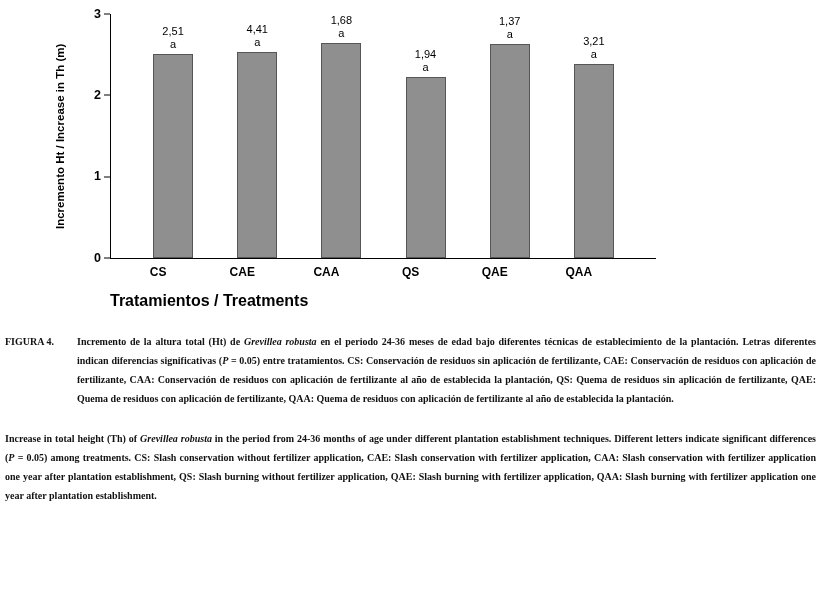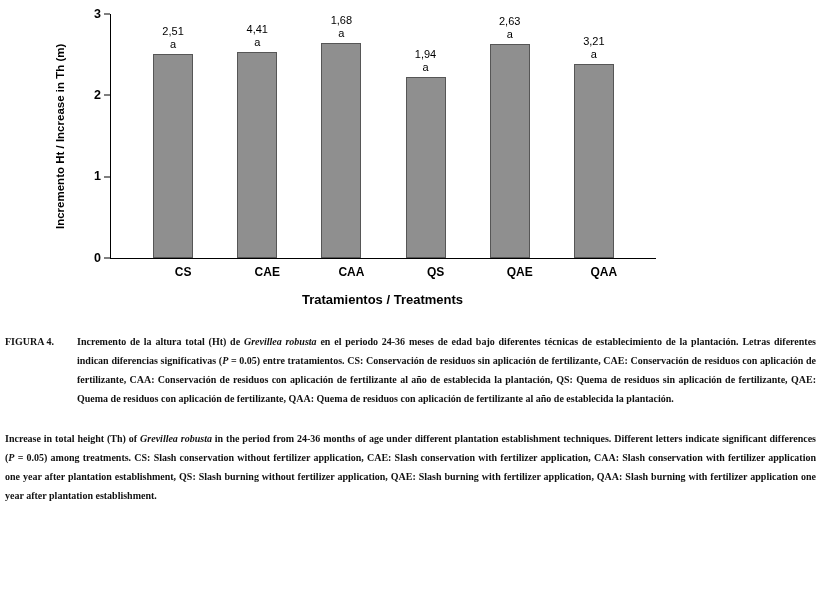--- a/index.html
+++ b/index.html
@@ -87,43 +87,43 @@
     line-height: 13px;
     margin-bottom: 3px;
   }
   .bar {
     width: 100%;
     border: 1px solid #565656;
     box-sizing: border-box;
   }
   .x-labels {
     position: absolute;
-    left: 121px;
+    left: 96px;
     top: 265px;
     width: 545px;
     display: flex;
     justify-content: space-around;
     padding: 0 20px;
     box-sizing: border-box;
   }
   .x-slot {
     flex: 0 0 40px;
     text-align: center;
     white-space: nowrap;
     font-weight: bold;
     font-size: 12px;
   }
   .x-title {
     position: absolute;
     left: 110px;
     top: 292px;
     width: 545px;
-    text-align: center;
-    font-weight: bold;
-    font-size: 13px;
+    text-align: left;
+    font-weight: bold;
+    font-size: 16px;
   }
 
   
   .captions {
     margin: 16px 24px 0 5px;
     font-family: "Liberation Serif", serif;
     font-weight: bold;
     font-size: 10px;
     line-height: 19px;
     color: #111;
@@ -173,21 +173,21 @@
             <div class="bar-value">1,68</div>
             <div class="bar-letter">a</div>
             <div class="bar" style="height: 91.6667%; background: rgb(143, 143, 143); border-color: rgb(86, 86, 86);"></div>
           </div>
           <div class="bar-slot">
             <div class="bar-value">1,94</div>
             <div class="bar-letter">a</div>
             <div class="bar" style="height: 74.3333%; background: rgb(143, 143, 143); border-color: rgb(86, 86, 86);"></div>
           </div>
           <div class="bar-slot">
-            <div class="bar-value">2,63</div>
+            <div class="bar-value">1,37</div>
             <div class="bar-letter">a</div>
             <div class="bar" style="height: 87.6667%; background: rgb(143, 143, 143); border-color: rgb(86, 86, 86);"></div>
           </div>
           <div class="bar-slot">
             <div class="bar-value">3,21</div>
             <div class="bar-letter">a</div>
             <div class="bar" style="height: 79.6667%; background: rgb(143, 143, 143); border-color: rgb(86, 86, 86);"></div>
           </div>
         </div>
     </div>

